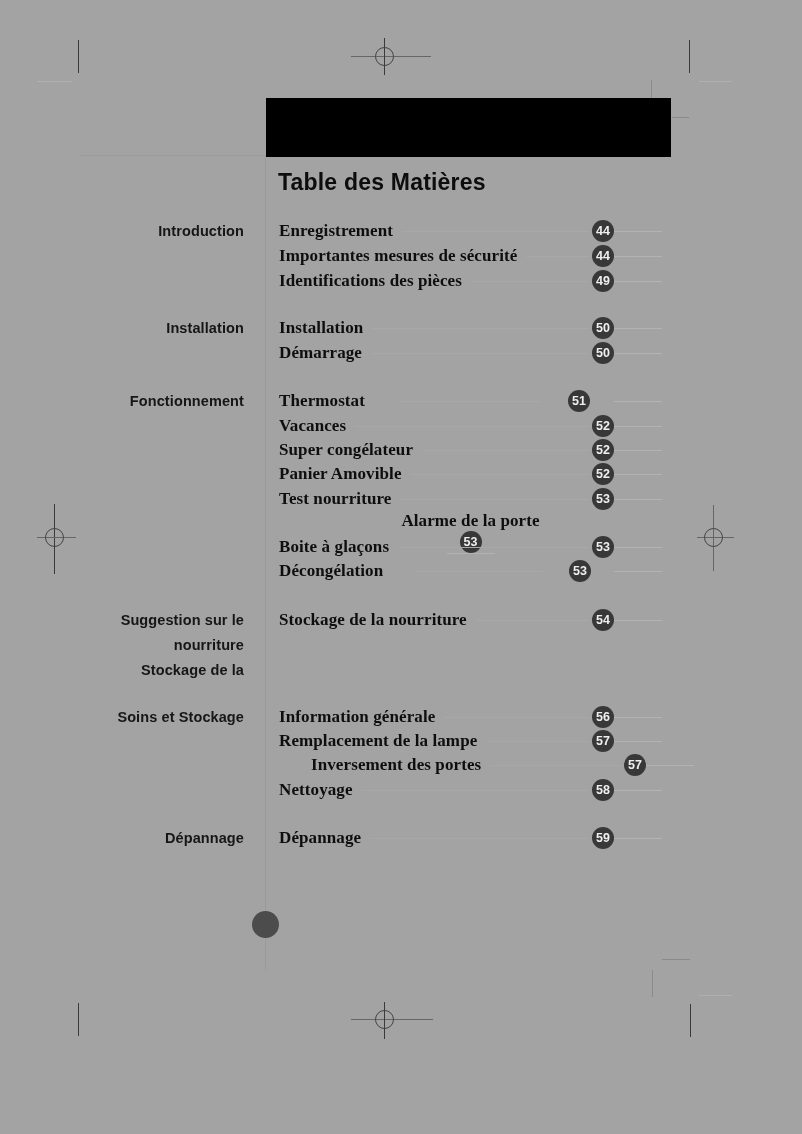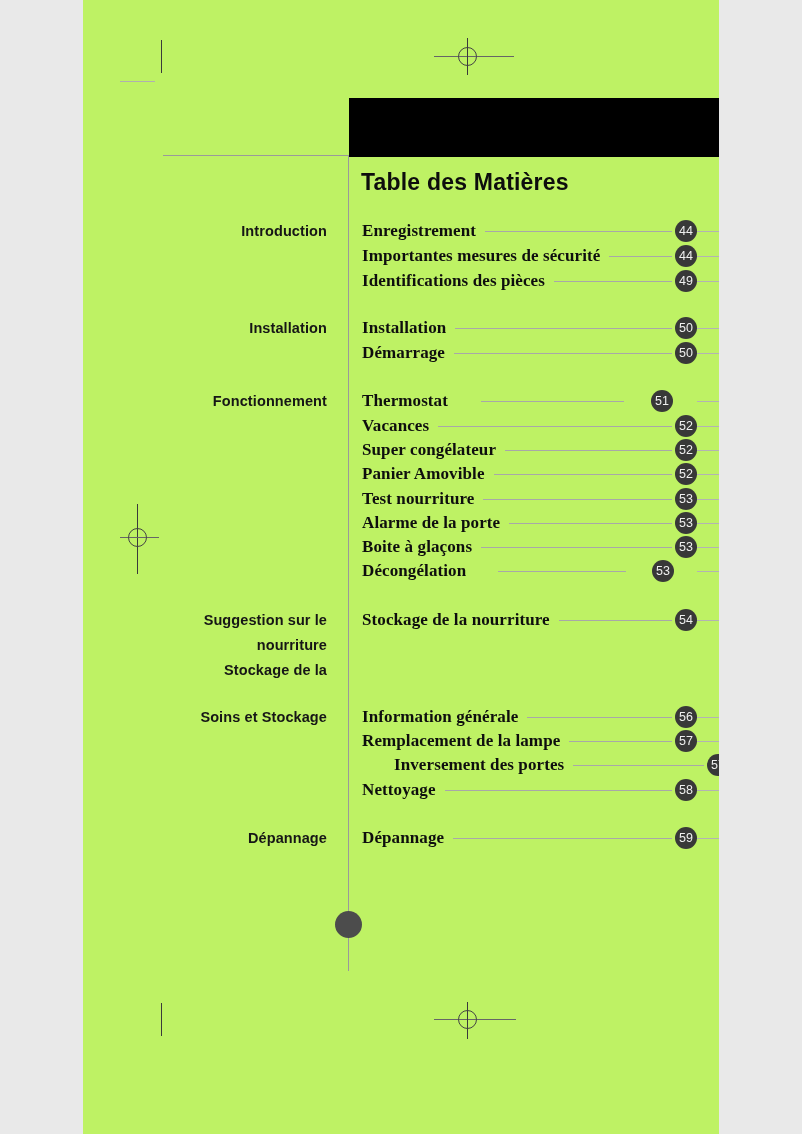--- a/index.html
+++ b/index.html
@@ -1,17 +1,17 @@
 <!DOCTYPE html>
 <html><head>
 <meta charset="utf-8">
 <style>
   html,body{margin:0;padding:0;background:#e9e9e9;}
   .page{
-    position:relative;width:636px;height:1134px;background:#bef264;
+    position:relative;width:802px;height:1134px;background:#a3a3a3;
     margin:0 auto;overflow:hidden;
     font-family:"Liberation Sans",sans-serif;color:#111;
   }
   
   .black-bar{position:absolute;left:266px;top:98px;width:405px;height:59px;background:#000;}
   .page-title{
     position:absolute;left:278px;top:169px;margin:0;
     font-family:"Liberation Sans",sans-serif;font-weight:700;font-size:23px;
     letter-spacing:0.2px;color:#0d0d0d;
   }
@@ -38,21 +38,21 @@
     display:flex;align-items:center;
   }
   .toc-title{
     font-family:"Liberation Serif",serif;font-weight:700;font-size:17px;
     color:#0e0e0e;white-space:nowrap;letter-spacing:0.1px;
   }
   .leader{flex:1 1 auto;height:1px;background:#a8a8a8;margin:0 3px 0 9px;min-width:8px;}
   .page-badge{
     flex:0 0 auto;width:22px;height:22px;border-radius:50%;
     background:#383838;color:#efefef;display:flex;align-items:center;justify-content:center;
-    font-size:12.5px;font-weight:400;font-family:"Liberation Sans",sans-serif;
+    font-size:12.5px;font-weight:700;font-family:"Liberation Sans",sans-serif;
   }
   .tail{flex:0 0 auto;width:48px;height:1px;background:#b3b3b3;}
 </style>
 </head>
 <body>
 
 <div class="page">
 
   <div class="mk dark" style="left:78px;top:40px;width:1px;height:33px;"></div>
   <div class="mk light" style="left:37px;top:81px;width:35px;height:1px;"></div>
@@ -157,21 +157,21 @@
         <div class="leader"></div>
         <div class="page-badge">52</div>
         <div class="tail"></div>
       </div>
       <div class="toc-row" style="top: 487px;">
         <span class="toc-title">Test nourriture</span>
         <div class="leader"></div>
         <div class="page-badge">53</div>
         <div class="tail"></div>
       </div>
-      <div class="toc-row" style="top: 511px;">
+      <div class="toc-row" style="top: 511px; flex-direction: column;">
         <span class="toc-title">Alarme de la porte</span>
         <div class="leader"></div>
         <div class="page-badge">53</div>
         <div class="tail"></div>
       </div>
       <div class="toc-row" style="top: 535px;">
         <span class="toc-title">Boite à glaçons</span>
         <div class="leader"></div>
         <div class="page-badge">53</div>
         <div class="tail"></div>

